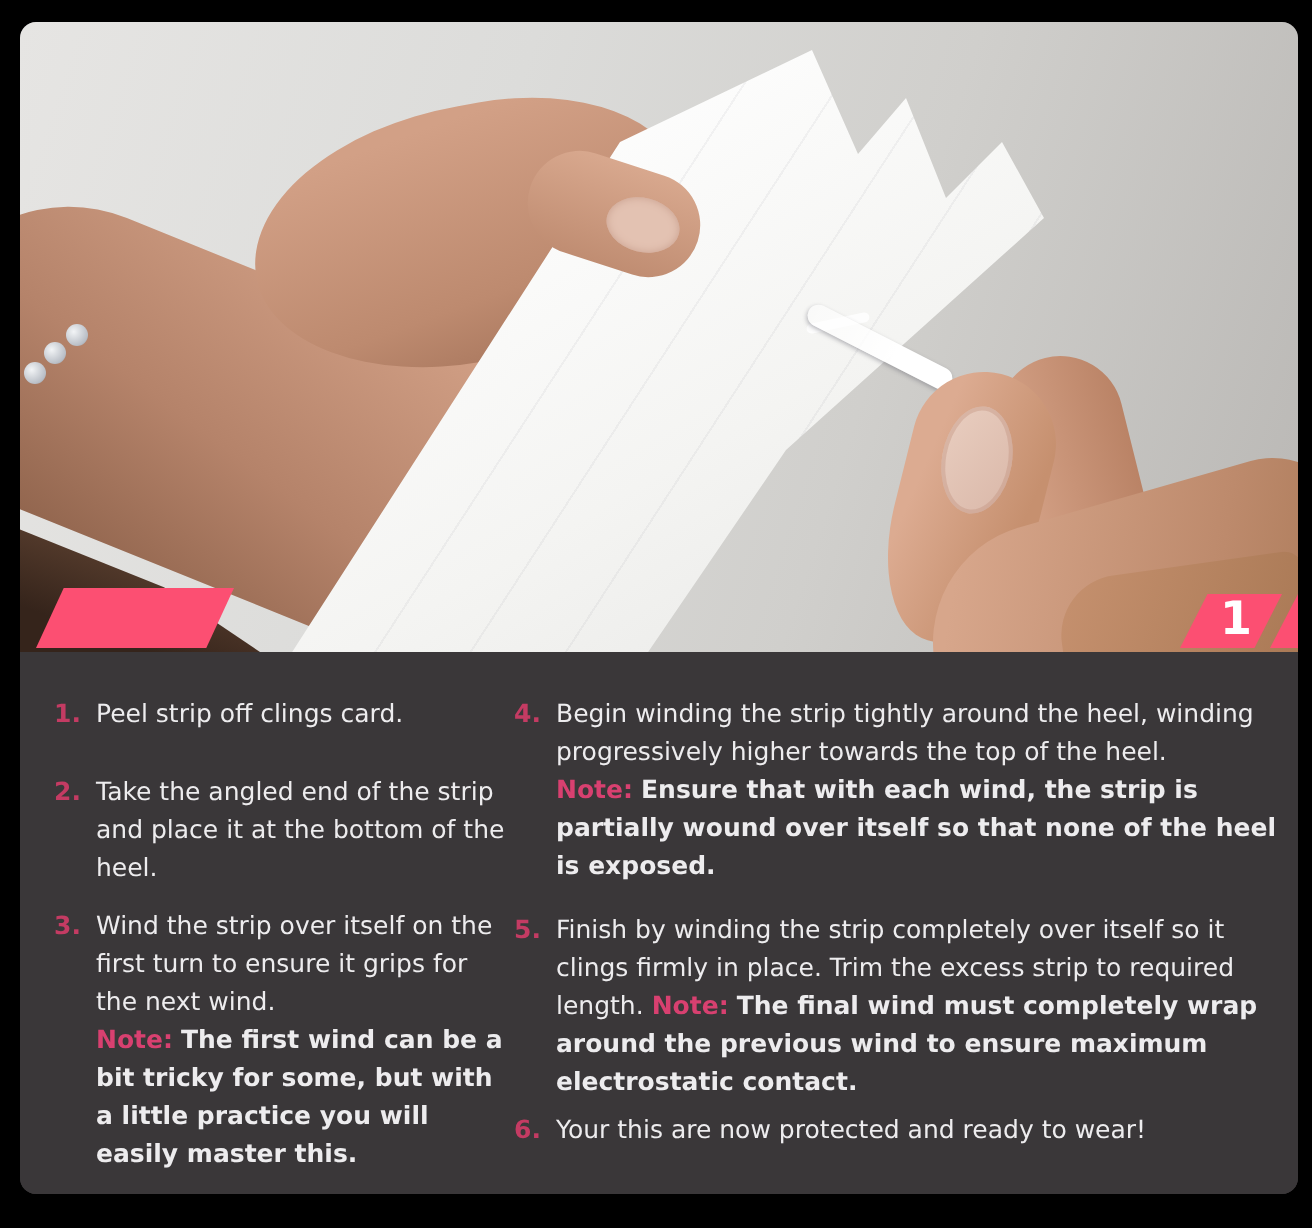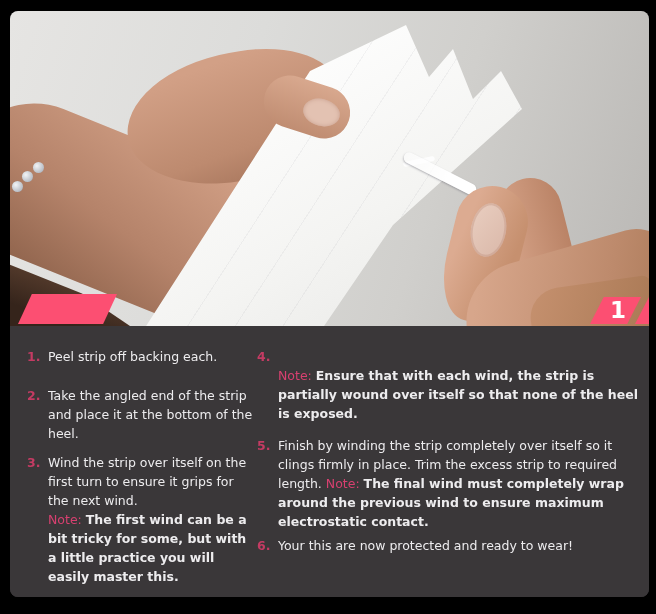--- a/index.html
+++ b/index.html
@@ -142,21 +142,21 @@
   .col-right{flex:1;}
   .step{display:flex;}
   .step .num{
     flex:0 0 21px;color:var(--number-pink);font-weight:bold;
   }
   .step .txt{flex:1;}
   .col-left .step:nth-child(1){margin-bottom:20px;}
   .col-left .step:nth-child(2){margin-bottom:10px;}
   .col-right .step:nth-child(1){margin-bottom:13px;}
   .col-right .step:nth-child(2){margin-bottom:5px;}
-  .note-label{color:var(--note-pink);font-weight:normal;}
+  .note-label{color:var(--note-pink);font-weight:bold;}
   .note-text{font-weight:bold;}
 </style>
 </head>
 <body>
 
 <div class="card">
 
   <div class="photo">
     <div class="arm-left"></div>
     <div class="wedge-shadow"></div>
@@ -180,21 +180,21 @@
     <div class="badge">1</div>
     <div class="badge-sliver"></div>
   </div>
 
   <div class="panel">
 
     <div class="col-left">
       <div class="step">
         <span class="num">1.</span>
         <div class="txt">
-          <span>Peel strip off backing each.</span>
+          <span>Peel strip off clings card.</span>
         </div>
       </div>
       <div class="step">
         <span class="num">2.</span>
         <div class="txt">
           <span>Take the angled end of the strip and place it at the bottom of the heel.</span>
         </div>
       </div>
       <div class="step">
         <span class="num">3.</span>
@@ -203,21 +203,21 @@
           <span class="note-label">Note:</span>
           <span class="note-text">The first wind can be a bit tricky for some, but with a little practice you will easily master this.</span>
         </div>
       </div>
     </div>
 
     <div class="col-right">
       <div class="step">
         <span class="num">4.</span>
         <div class="txt">
-          <br>
+          <span>Begin winding the strip tightly around the heel, winding progressively higher towards the top of the heel.</span><br>
           <span class="note-label">Note:</span>
           <span class="note-text">Ensure that with each wind, the strip is partially wound over itself so that none of the heel is exposed.</span>
         </div>
       </div>
       <div class="step">
         <span class="num">5.</span>
         <div class="txt">
           <span>Finish by winding the strip completely over itself so it clings firmly in place. Trim the excess strip to required length.</span>
           <span class="note-label">Note:</span>
           <span class="note-text">The final wind must completely wrap around the previous wind to ensure maximum electrostatic contact.</span>

